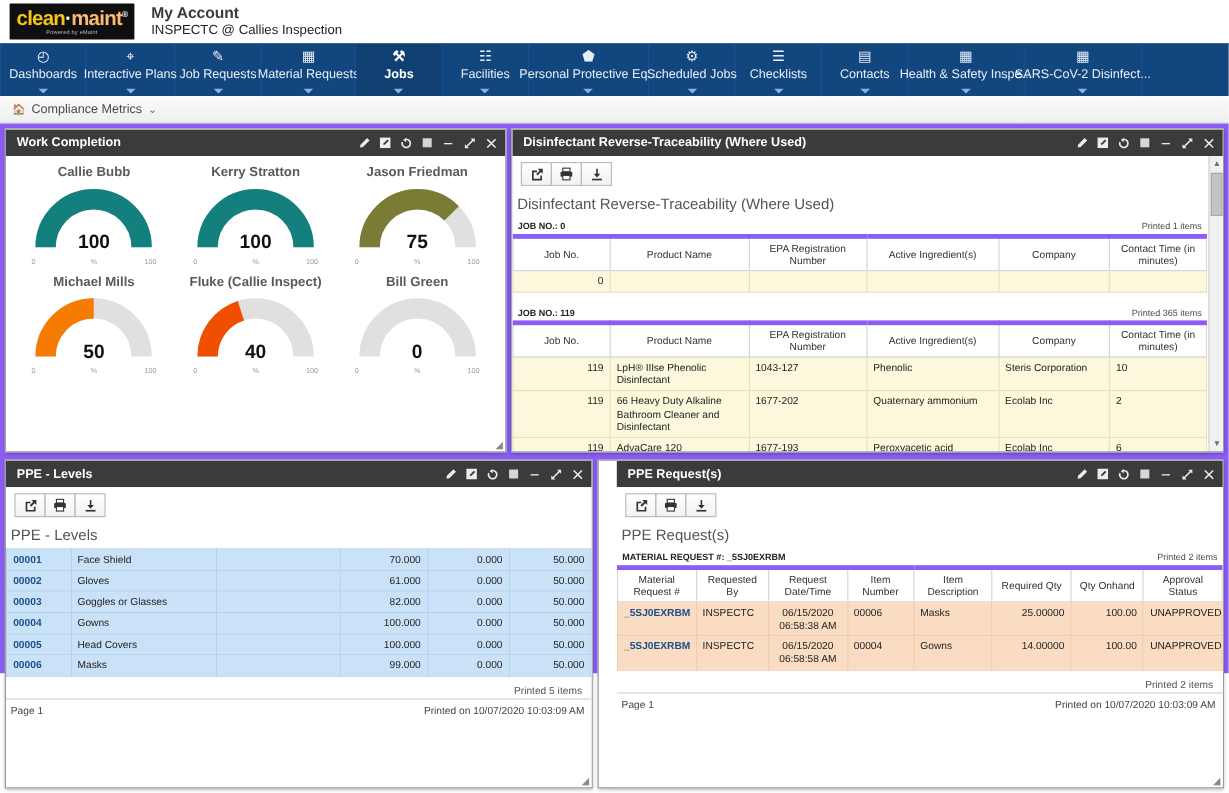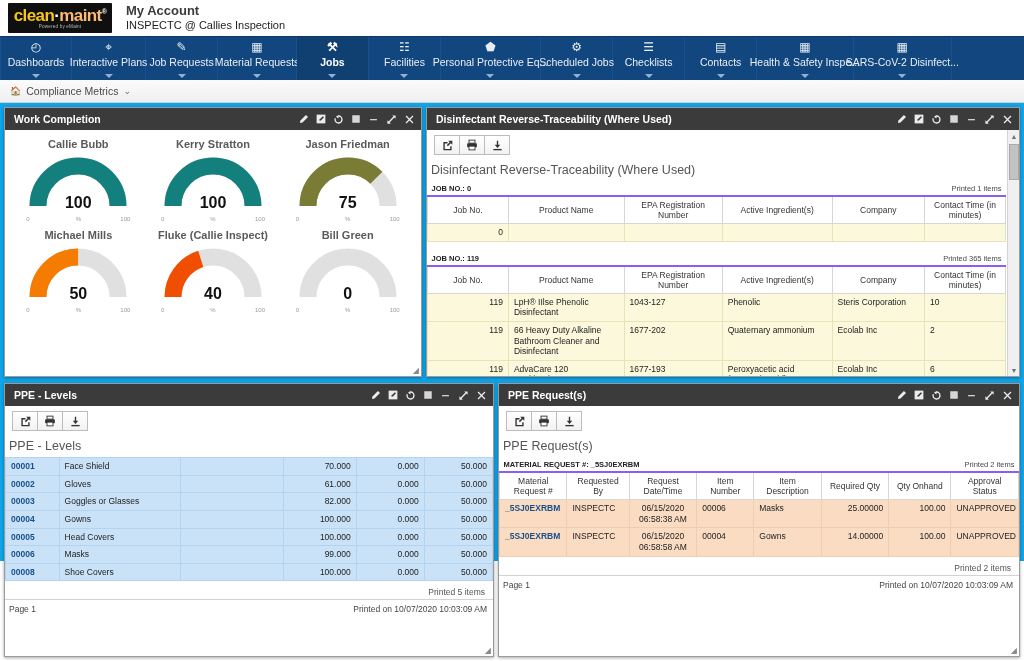--- a/index.html
+++ b/index.html
@@ -86,21 +86,21 @@
     gap: 5px;
   }
   .crumb-home { font-size: 9px; color:#4a4a4a; }
   .crumb-caret { font-size: 9px; color: #6d6d6d; }
 
   
   .canvas {
     position: relative;
     width: 1024px;
     height: 458px;
-    background: #0ea5e9;
+    background: #8b5cf6;
   }
 
   
   .panel {
     position: absolute;
     background: #ffffff;
     border: 1px solid #9b9b9b;
     box-shadow: 0 1px 3px rgba(0,0,0,.35);
     display: flex; flex-direction: column;
     overflow: hidden;
@@ -147,21 +147,21 @@
     font-size: 12.5px; color: #555555;
     padding: 6px 0 4px 4px;
     font-weight: normal;
   }
 
   
   .rtable { width: 100%; border-collapse: collapse; table-layout: fixed; }
   .grp-row td {
     font-size: 7.5px; font-weight: bold; color: #222;
     padding: 3px 4px 2px 4px;
-    border-bottom: 2px solid #8b5cf6;
+    border-bottom: 4px solid #8b5cf6;
   }
   .grp-right { text-align: right; font-weight: normal !important; color:#4a4a4a !important; font-size:7.5px !important;}
   .rtable th {
     font-size: 8.5px; font-weight: normal; color: #333;
     padding: 3px 5px; text-align: center;
     border: 1px solid #d6d6d6;
     border-top: none;
     background: #ffffff;
   }
   .rtable td.cell {
@@ -739,40 +739,32 @@
               <td class="cell num">50.000</td>
             </tr>
             <tr class="blue">
               <td class="cell"><a class="lnk" href="#">00006</a></td>
               <td class="cell">Masks</td>
               <td class="cell"></td>
               <td class="cell num">99.000</td>
               <td class="cell num">0.000</td>
               <td class="cell num">50.000</td>
             </tr>
-            <tr class="blue">
-              <td class="cell"><a class="lnk" href="#">00008</a></td>
-              <td class="cell">Shoe Covers</td>
-              <td class="cell"></td>
-              <td class="cell num">100.000</td>
-              <td class="cell num">0.000</td>
-              <td class="cell num">50.000</td>
-            </tr>
           </tbody>
         </table>
       <div class="printed-right">Printed 5 items</div>
       <div class="footer-line">
         <span>Page 1</span>
         <span>Printed on 10/07/2020 10:03:09 AM</span>
       </div>
       <div class="resize-grip">◢</div>
     </div>
   </div>
 
-  <div class="panel" style="left:498px; top:280px; width:522px; height:274px;">
+  <div class="panel" style="left:498px; top:280px; width:522px; height:274px;padding-left:15px;">
     <div class="panel-head">
       <div class="panel-title">PPE Request(s)</div>
       <div class="panel-tools">
         <span class="ptool">
             <svg width="11" height="11" viewBox="0 0 16 16">
               <path d="M11.5 1.5l3 3-8 8-3.6.6.6-3.6z" fill="#ececec"></path>
             </svg>
           </span>
         <span class="ptool">
             <svg width="10" height="10" viewBox="0 0 16 16">

